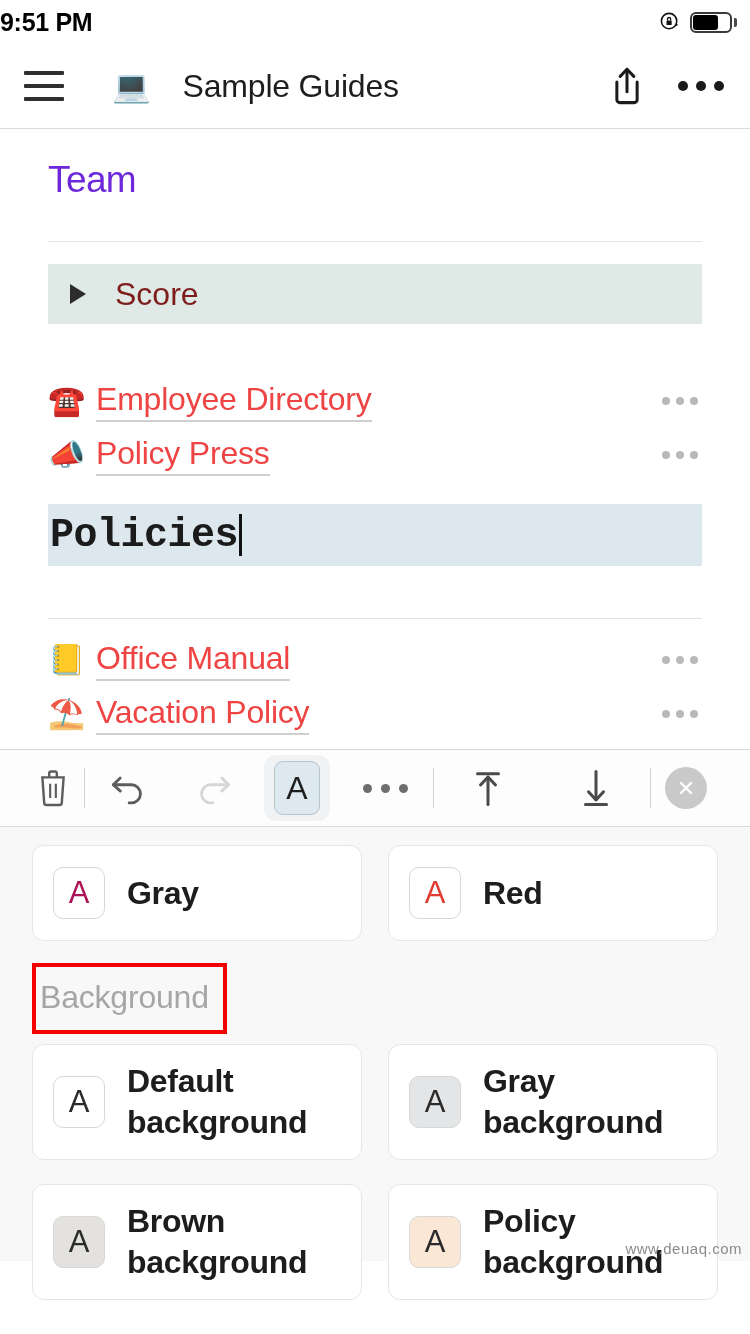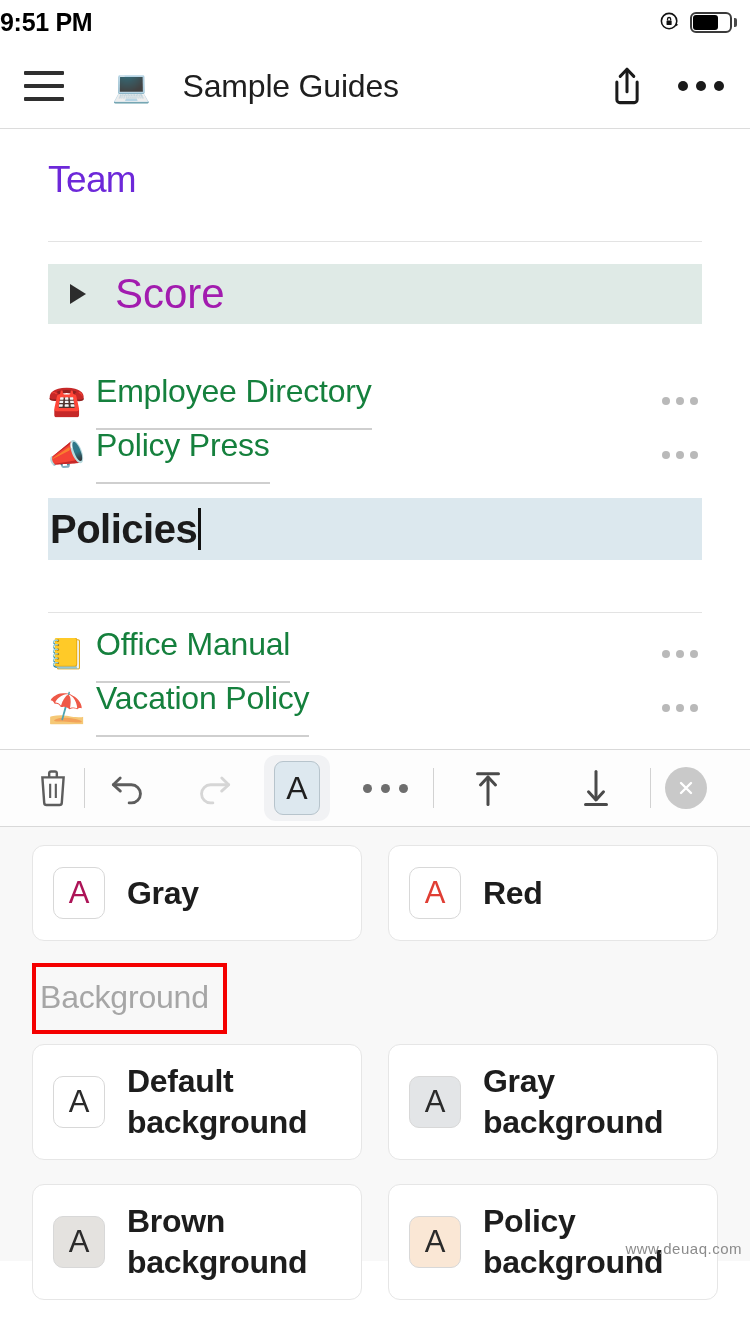--- a/index.html
+++ b/index.html
@@ -85,49 +85,50 @@
     display: flex; align-items: center;
     padding-left: 22px;
   }
   .toggle-caret {
     width: 0; height: 0;
     border-left: 16px solid #2c2c2c;
     border-top: 10px solid transparent;
     border-bottom: 10px solid transparent;
     margin-right: 29px;
   }
-  .toggle-label { font-size: 42px; color: #a21caf; }
+  .toggle-label { font-size: 32px; color: #7f1d1d; }
 
   .link-row {
     display: flex; align-items: center;
     height: 54px;
     position: relative;
   }
   .link-emoji { font-size: 30px; width: 48px; line-height: 1; }
   .link-text {
-    font-size: 32px; color: #15803d;
+    font-size: 32px; color: #ef4444;
     border-bottom: 2px solid #cfcfcf;
-    padding-bottom: 18px;
+    padding-bottom: 2px;
     letter-spacing: -0.2px;
   }
   .row-more {
     position: absolute; right: 4px; top: 50%; transform: translateY(-50%);
     display: flex; gap: 6px; cursor: pointer;
   }
   .row-more i { width: 8px; height: 8px; background: #b9b9b9; border-radius: 50%; display:block; }
 
   .gap-sm { height: 50px; }
   .gap-xs { height: 12px; }
 
   .heading-selected {
     background: #dce8ee;
     height: 62px;
     display: flex; align-items: center;
     padding-left: 2px;
-    margin-top: 4px;
+    margin-top: 10px;
+    font-family: Liberation Mono, monospace;
   }
   .heading-selected .txt {
     font-size: 40px; font-weight: bold; color: #1b1b1b; letter-spacing: -0.5px;
   }
   .caret-bar {
     display: inline-block; width: 3px; height: 42px; background: #111;
     margin-left: 1px;
   }
   .divider2 { height: 1px; background: #e3e3e3; margin-top: 52px; }
 

